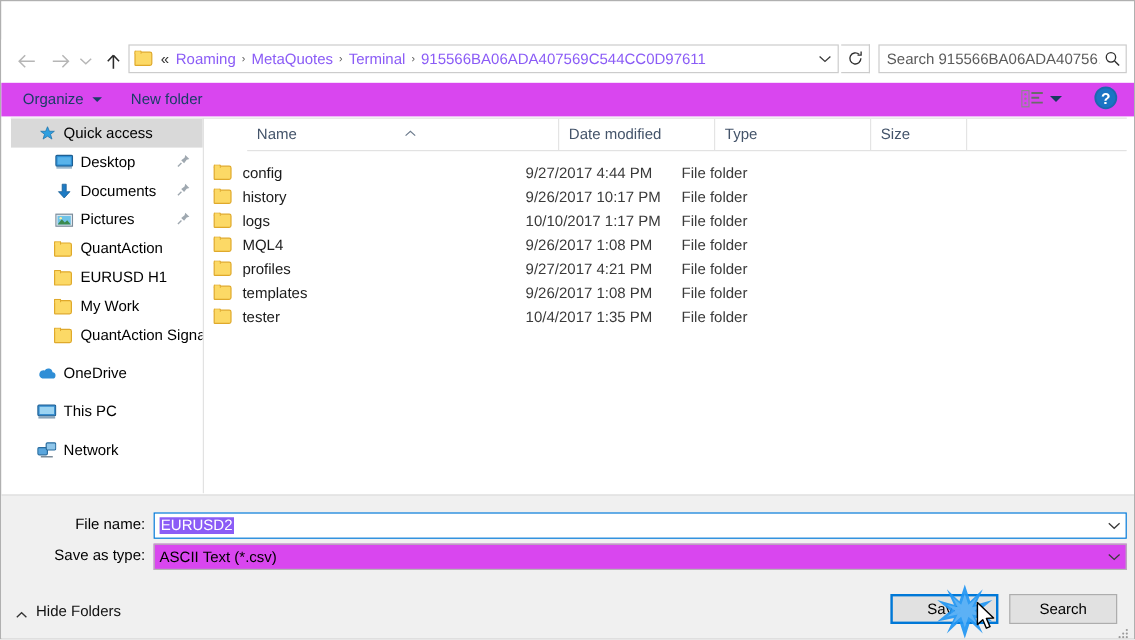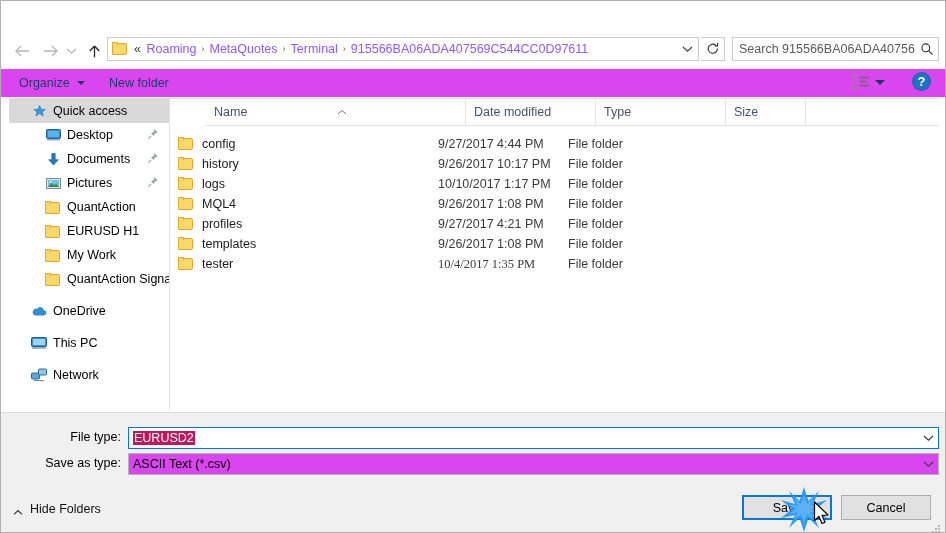--- a/index.html
+++ b/index.html
@@ -345,21 +345,21 @@
   }
   .combo-value {
     font-size: 12.5px;
     color: #000;
     padding-left: 4px;
     flex: 1 1 auto;
     white-space: nowrap;
     overflow: hidden;
   }
   .sel-text {
-    background: #be185d;
+    background: #8b5cf6;
     color: #ffffff;
     padding: 1px 1px 2px 1px;
   }
   .combo-caret {
     width: 20px; height: 20px;
     display: flex; align-items: center; justify-content: center;
     flex: 0 0 auto;
   }
 
   .hide-folders {
@@ -702,30 +702,30 @@
       <div class="file-row">
         <span class="row-ico"><span class="folder"></span></span>
         <span class="cell" style="left:32px;">templates</span>
         <span class="cell muted" style="left:268px;">9/26/2017 1:08 PM</span>
         <span class="cell muted" style="left:398px;">File folder</span>
         <span class="cell muted" style="left:528px;"></span>
       </div>
       <div class="file-row">
         <span class="row-ico"><span class="folder"></span></span>
         <span class="cell" style="left:32px;">tester</span>
-        <span class="cell muted" style="left:268px;font-family:Liberation Serif, serif;">10/4/2017 1:35 PM</span>
+        <span class="cell muted" style="left:268px;">10/4/2017 1:35 PM</span>
         <span class="cell muted" style="left:398px;">File folder</span>
         <span class="cell muted" style="left:528px;"></span>
       </div>
     </div>
   </div>
 
   <div class="bottom"></div>
 
-  <span class="form-label lbl-filename">File type:</span>
+  <span class="form-label lbl-filename">File name:</span>
   <div class="combo combo-filename">
     <span class="combo-value"><span class="sel-text">EURUSD2</span></span>
     <span class="combo-caret">
       <svg width="11" height="8" viewBox="0 0 11 8">
         <path d="M1 2 L5.5 6.2 L10 2" fill="none" stroke="#3a3a3a" stroke-width="1.1"></path>
       </svg>
     </span>
   </div>
 
   <span class="form-label lbl-savetype">Save as type:</span>
@@ -744,21 +744,21 @@
         <path d="M1 5.4 L5 1.6 L9 5.4" fill="none" stroke="#333" stroke-width="1.1"></path>
       </svg>
     </span>
     <span>Hide Folders</span>
   </div>
 
   <div class="btn btn-save">
     <span>Save</span>
   </div>
   <div class="btn btn-cancel">
-    <span>Cancel</span>
+    <span>Search</span>
   </div>
 
   <span class="burst">
     <svg width="50" height="50" viewBox="0 0 50 50">
       <path d="M25 2 L29.5 16 L40 6 L34 19 L48 15 L37 24 L48 33 L34 30 L40 43 L29.5 33 L25 47 L20.5 33 L10 43 L16 30 L2 33 L13 24 L2 15 L16 19 L10 6 L20.5 16 Z" fill="#2196f3" opacity="0.92"></path>
       <path d="M25 10 L28 19 L35 13 L31 21 L40 19 L33 24 L40 29 L31 27 L35 35 L28 29 L25 38 L22 29 L15 35 L19 27 L10 29 L17 24 L10 19 L19 21 L15 13 L22 19 Z" fill="#64b5f6" opacity="0.85"></path>
     </svg>
   </span>
 
   <span class="cursor">

